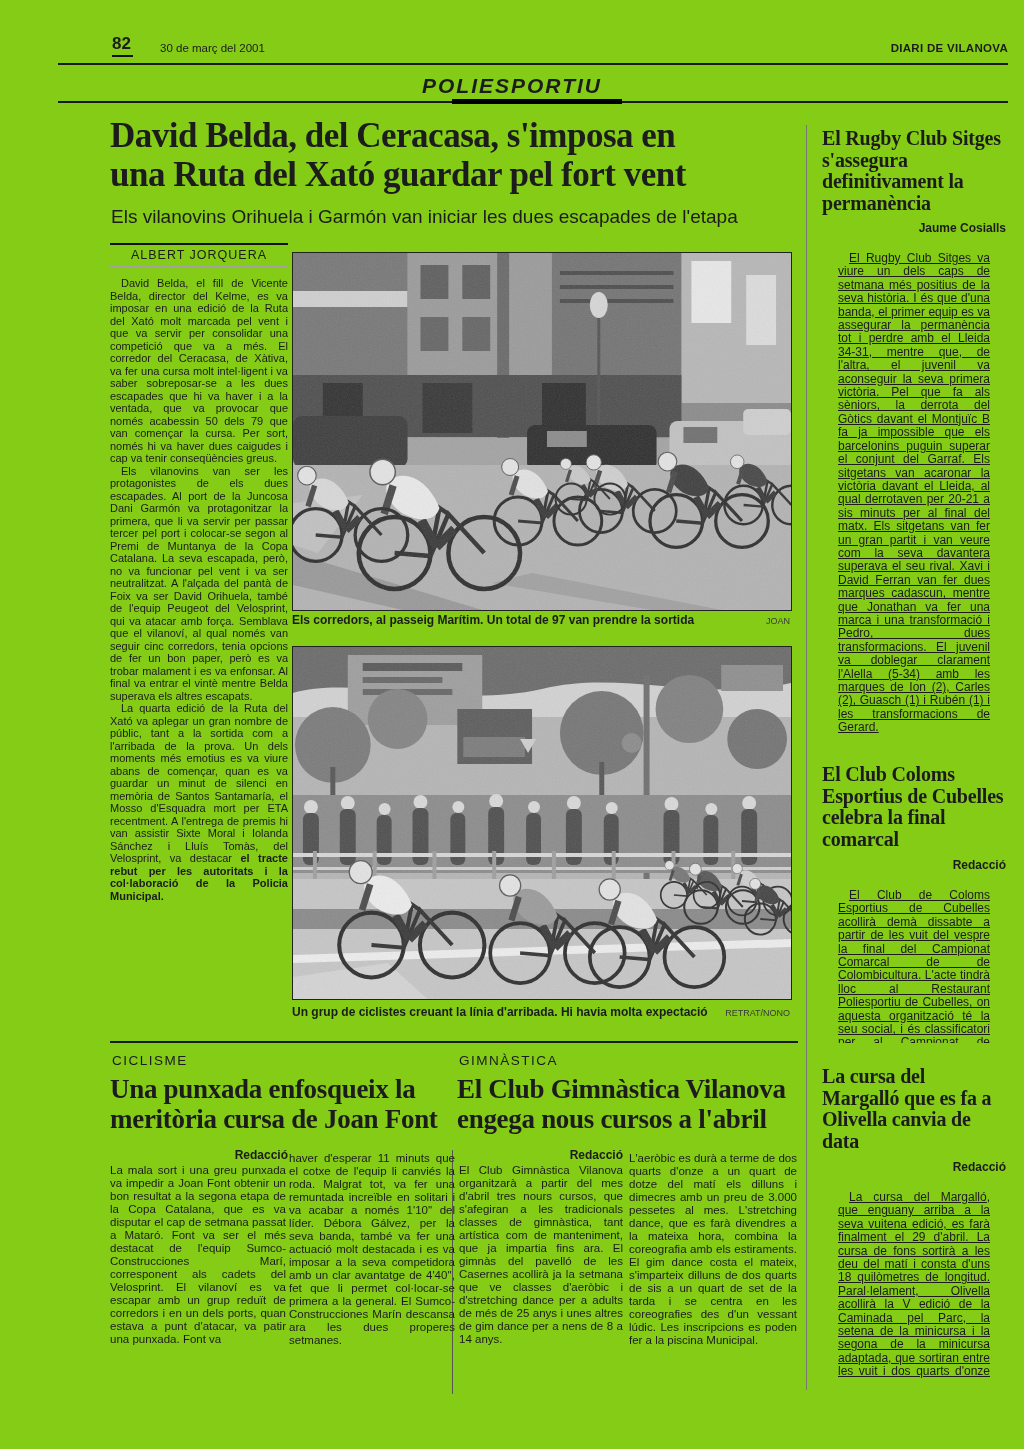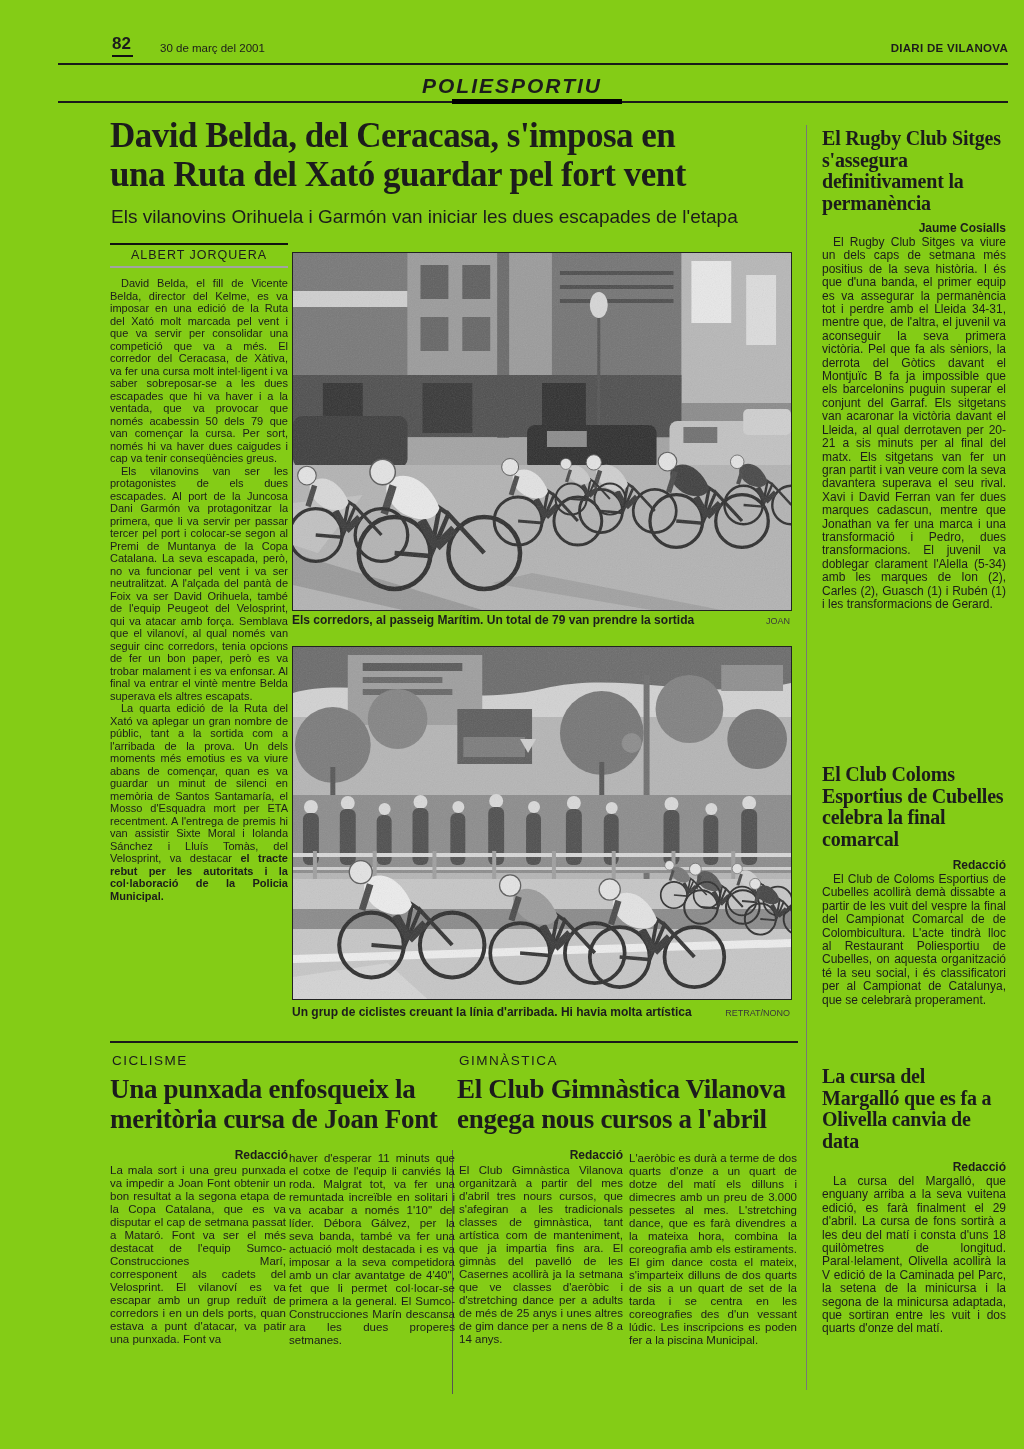--- a/index.html
+++ b/index.html
@@ -44,21 +44,21 @@
   .bcol{font-size:11.5px;line-height:13px;text-align:justify;overflow:hidden;}
   #b1c1{left:110px;top:1164px;width:176px;height:230px;}
   #b1c2{left:289px;top:1152px;width:166px;height:242px;}
   #b2c1{left:459px;top:1164px;width:164px;height:230px;}
   #b2c2{left:629px;top:1152px;width:168px;height:242px;}
   #divider-bottom{left:452px;top:1150px;width:1px;height:244px;background:#555;}
   
   #sidebar-rule{left:806px;top:125px;width:1px;height:1265px;background:#777;}
   .stitle{font-family:"Liberation Serif",serif;font-size:20px;line-height:21.5px;font-weight:bold;letter-spacing:-.2px;}
   .sbody{font-size:12px;line-height:13.4px;text-align:justify;}
-  .sbody p{margin:0;text-indent:11px;}
+  .sbody p{margin:16px;text-indent:11px;text-decoration:underline;}
   #s1t{left:822px;top:128px;width:184px;} #s1b{left:822px;top:221px;width:184px;} #s1x{left:822px;top:236px;width:184px;height:506px;overflow:hidden;}
   #s2t{left:822px;top:764px;width:184px;} #s2b{left:822px;top:858px;width:184px;} #s2x{left:822px;top:873px;width:184px;height:170px;overflow:hidden;}
   #s3t{left:822px;top:1066px;width:184px;} #s3b{left:822px;top:1160px;width:184px;} #s3x{left:822px;top:1175px;width:184px;height:205px;overflow:hidden;}
   
   .wh{fill:none;stroke:#2e2e2e;stroke-width:3;}
   .frm{fill:none;stroke:#333;stroke-width:3;}
   .lg{fill:none;stroke:#3a3a3a;stroke-width:6;}
   .arm{fill:none;stroke:#4a4a4a;stroke-width:5;}
   .helmet{fill:#e3e3e3;stroke:#5a5a5a;stroke-width:1;}
 </style>
@@ -140,21 +140,21 @@
       <use href="#c1" transform="translate(58,282) scale(1.1)" fill="#d8d8d8"></use>
       <use href="#c1" transform="translate(258,268) scale(1.0)" fill="#e2e2e2"></use>
       <use href="#c1" transform="translate(338,258) scale(0.9)" fill="#cfcfcf"></use>
       <use href="#c1" transform="translate(300,246) scale(0.65)" fill="#c9c9c9"></use>
       <use href="#c1" transform="translate(420,268) scale(1.1)" fill="#3f3f3f"></use>
       <use href="#c1" transform="translate(478,252) scale(0.8)" fill="#474747"></use>
       <rect width="500" height="357" filter="url(#grain1)" opacity="0.16"></rect>
     </svg>
   </div>
   <div class="abs caprow" id="cap1">
-    <span class="cap">Els corredors, al passeig Marítim. Un total de 79 van prendre la sortida</span>
+    <span class="cap">Els corredors, al passeig Marítim. Un total de 97 van prendre la sortida</span>
     <span class="credit">JOAN</span>
   </div>
 
   <div class="abs photo" id="photo2">
     <svg viewBox="0 0 500 352" preserveAspectRatio="none">
       <defs>
         <g id="c2">
           <circle class="wh" cx="-32" cy="0" r="24"></circle>
             <circle class="wh" cx="28" cy="0" r="24"></circle>
           <path class="frm" d="M-32 0 L-8 2 L4 -26 L28 0 M-8 2 L-2 -30 L4 -26"></path>
@@ -237,21 +237,21 @@
       <use href="#c2" transform="translate(268,306) scale(1.25)" fill="#9b9b9b"></use>
       <use href="#c2" transform="translate(368,310) scale(1.25)" fill="#e3e3e3"></use>
       <use href="#c2" transform="translate(432,260) scale(0.7)" fill="#585858"></use>
       <use href="#c2" transform="translate(470,254) scale(0.6)" fill="#cfcfcf"></use>
       <use href="#c2" transform="translate(400,248) scale(0.55)" fill="#777777"></use>
       <use href="#c2" transform="translate(490,272) scale(0.65)" fill="#444444"></use>
       <rect width="500" height="352" filter="url(#grain2)" opacity="0.16"></rect>
     </svg>
   </div>
   <div class="abs caprow" id="cap2">
-    <span class="cap">Un grup de ciclistes creuant la línia d'arribada. Hi havia molta artística</span>
+    <span class="cap">Un grup de ciclistes creuant la línia d'arribada. Hi havia molta expectació</span>
     <span class="credit">RETRAT/NONO</span>
   </div>
 
   <div class="abs rule" id="rule-bottom"></div>
   <div class="abs" id="divider-bottom"></div>
 
   <div class="abs kicker" id="kick1">CICLISME</div>
   <div class="abs serif bheadline" id="bh1">Una punxada enfosqueix la meritòria cursa de Joan Font</div>
   <div class="abs byl" id="byl1">Redacció</div>
   <div class="abs bcol" id="b1c1">La mala sort i una greu punxada va impedir a Joan Font obtenir un bon resultat a la segona etapa de la Copa Catalana, que es va disputar el cap de setmana passat a Mataró. Font va ser el més destacat de l'equip Sumco-Construcciones Marí, corresponent als cadets del Velosprint. El vilanoví es va escapar amb un grup reduït de corredors i en un dels ports, quan estava a punt d'atacar, va patir una punxada. Font va</div>

